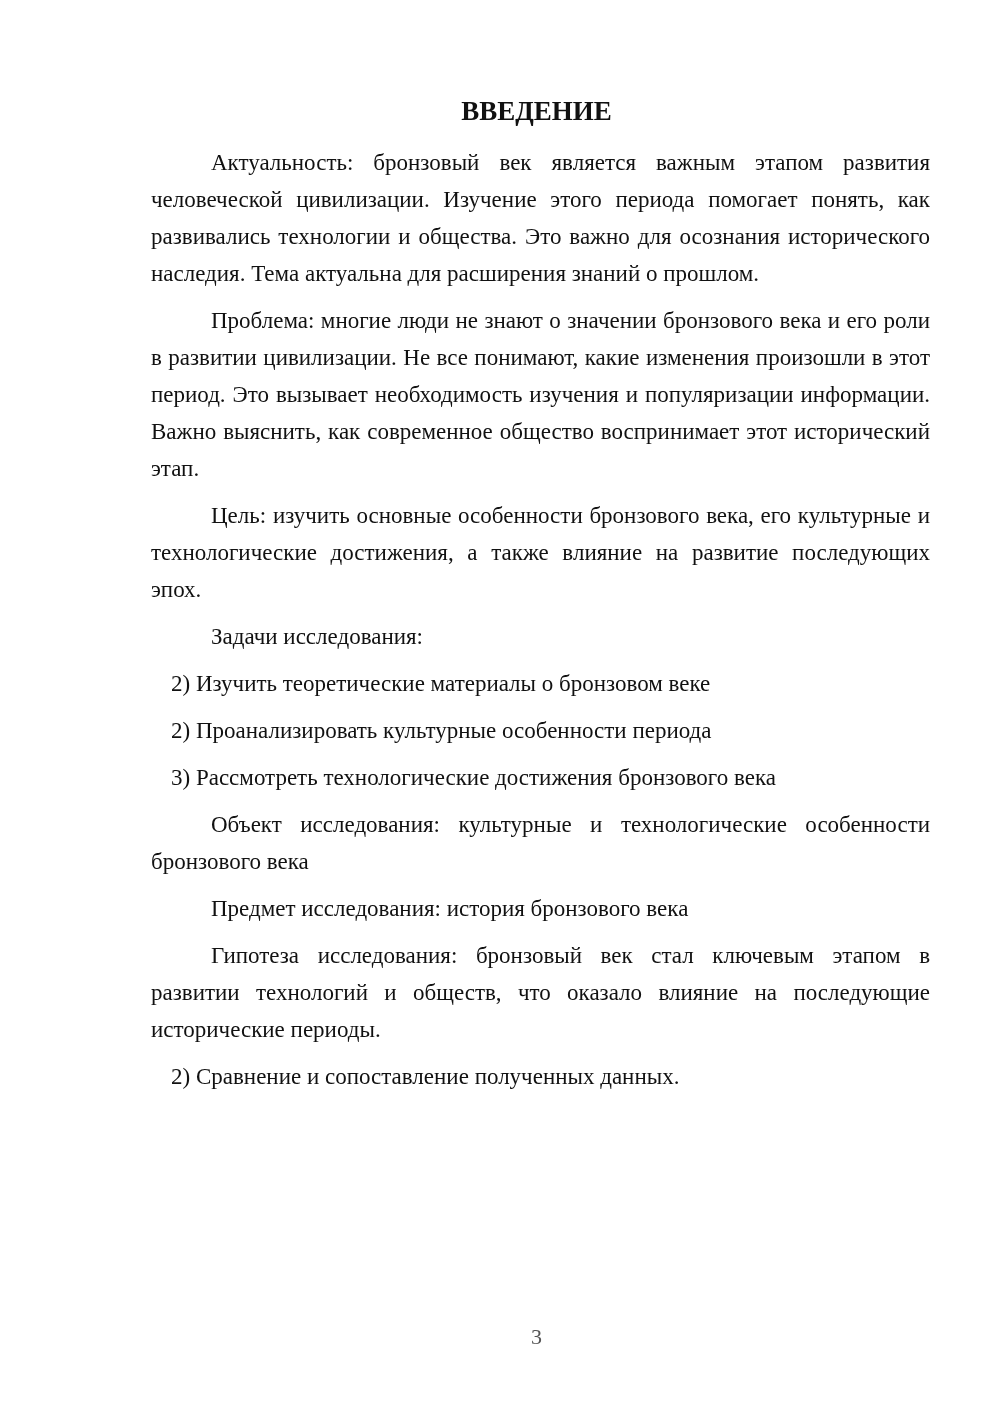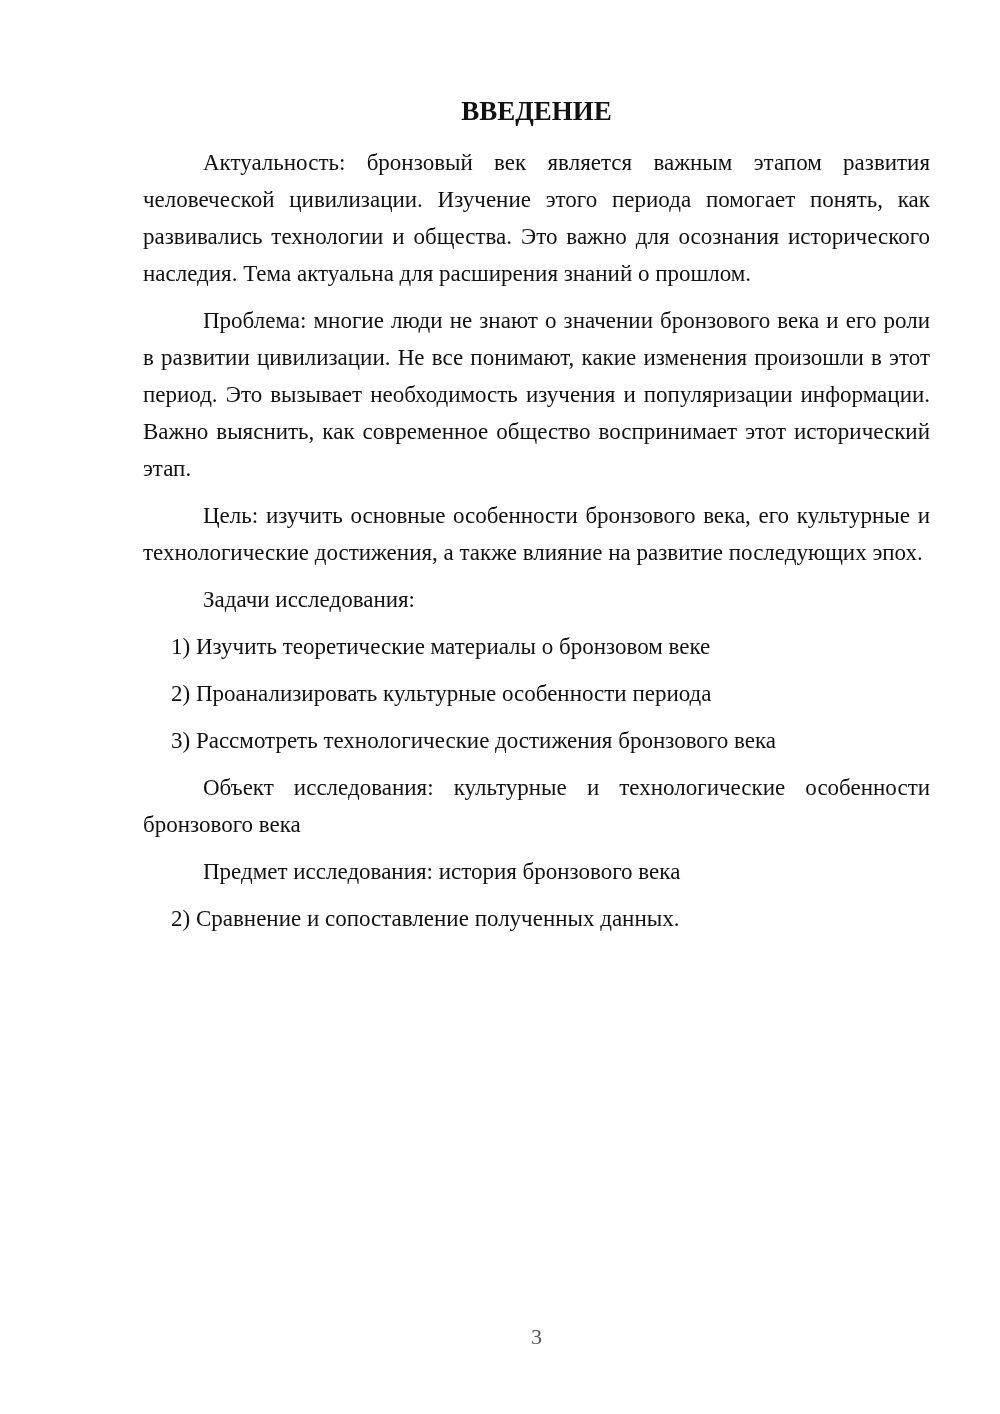--- a/index.html
+++ b/index.html
@@ -28,20 +28,21 @@
     line-height: 34px;
     margin-bottom: 16px;
   }
   .para {
     font-size: 23px;
     line-height: 37px;
     text-align: justify;
     text-align-last: left;
     text-indent: 60px;
     margin-bottom: 10px;
+    margin-left: 8px;
   }
   .list-item {
     font-size: 23px;
     line-height: 37px;
     padding-left: 28px;
     margin-bottom: 10px;
     text-align: left;
   }
   .page-number {
     position: absolute;
@@ -59,24 +60,25 @@
 
 <div class="page">
   <div class="content">
     <h1 class="doc-title">ВВЕДЕНИЕ</h1>
 
     <p class="para">Актуальность: бронзовый век является важным этапом развития человеческой цивилизации. Изучение этого периода помогает понять, как развивались технологии и общества. Это важно для осознания исторического наследия. Тема актуальна для расширения знаний о прошлом.</p>
     <p class="para">Проблема: многие люди не знают о значении бронзового века и его роли в развитии цивилизации. Не все понимают, какие изменения произошли в этот период. Это вызывает необходимость изучения и популяризации информации. Важно выяснить, как современное общество воспринимает этот исторический этап.</p>
     <p class="para">Цель: изучить основные особенности бронзового века, его культурные и технологические достижения, а также влияние на развитие последующих эпох.</p>
 
     <p class="para">Задачи исследования:</p>
-    <p class="list-item">1) Изучить теоретические материалы о бронзовом веке</p>
+    <p class="list-item">2) Изучить теоретические материалы о бронзовом веке</p>
     <p class="list-item">2) Проанализировать культурные особенности периода</p>
     <p class="list-item">3) Рассмотреть технологические достижения бронзового века</p>
 
     <p class="para">Объект исследования: культурные и технологические особенности бронзового века</p>
     <p class="para">Предмет исследования: история бронзового века</p>
+    <p class="para">Гипотеза исследования: бронзовый век стал ключевым этапом в развитии технологий и обществ, что оказало влияние на последующие исторические периоды.</p>
 
     <p class="list-item">2) Сравнение и сопоставление полученных данных.</p>
   </div>
 
   <div class="page-number">3</div>
 </div>
 
 </body></html>

